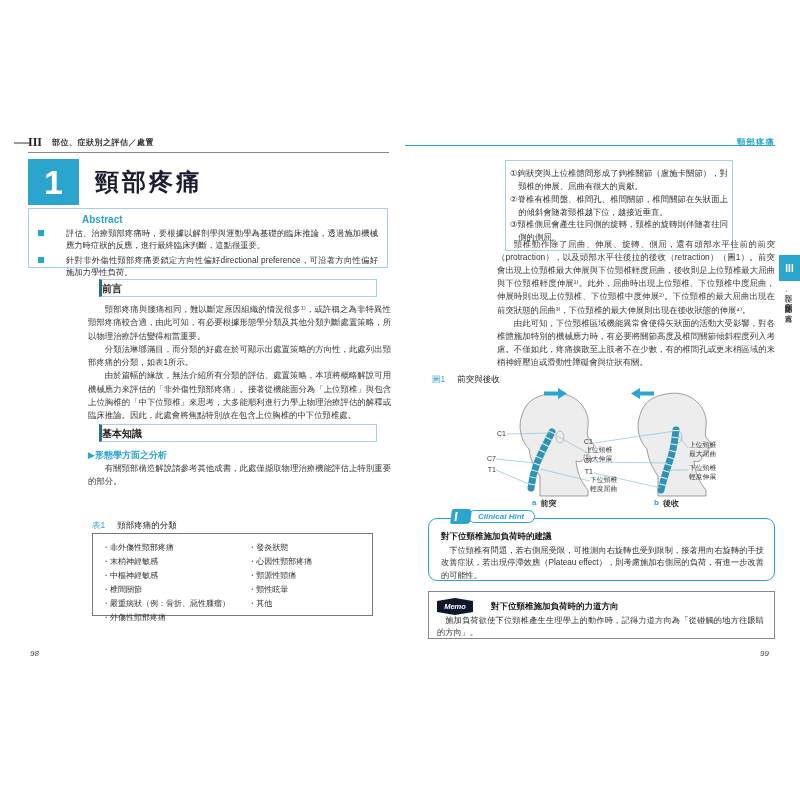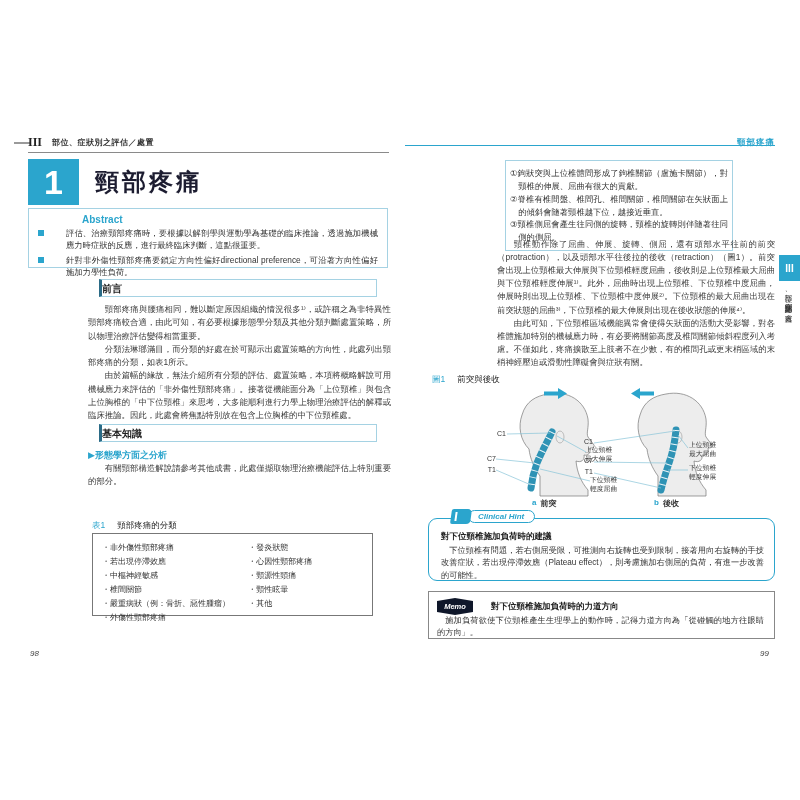--- a/index.html
+++ b/index.html
@@ -127,21 +127,21 @@
   </div>
 
   <div class="abs tbl-caption" style="left:92px;top:520px;">
     <span class="cap-lab">表1</span>
     <span class="cap-txt">頸部疼痛的分類</span>
   </div>
 
   <div class="abs tbl-box">
     <div class="tbl-col1">
       <div class="t-item">非外傷性頸部疼痛</div>
-      <div class="t-item">若出現停滯效應</div>
+      <div class="t-item">末梢神經敏感</div>
       <div class="t-item">中樞神經敏感</div>
       <div class="t-item">椎間關節</div>
       <div class="t-item">嚴重病狀（例：骨折、惡性腫瘤）</div>
       <div class="t-item">外傷性頸部疼痛</div>
     </div>
     <div class="tbl-col2">
       <div class="t-item">發炎狀態</div>
       <div class="t-item">心因性頸部疼痛</div>
       <div class="t-item">頸源性頭痛</div>
       <div class="t-item">頸性眩暈</div>

